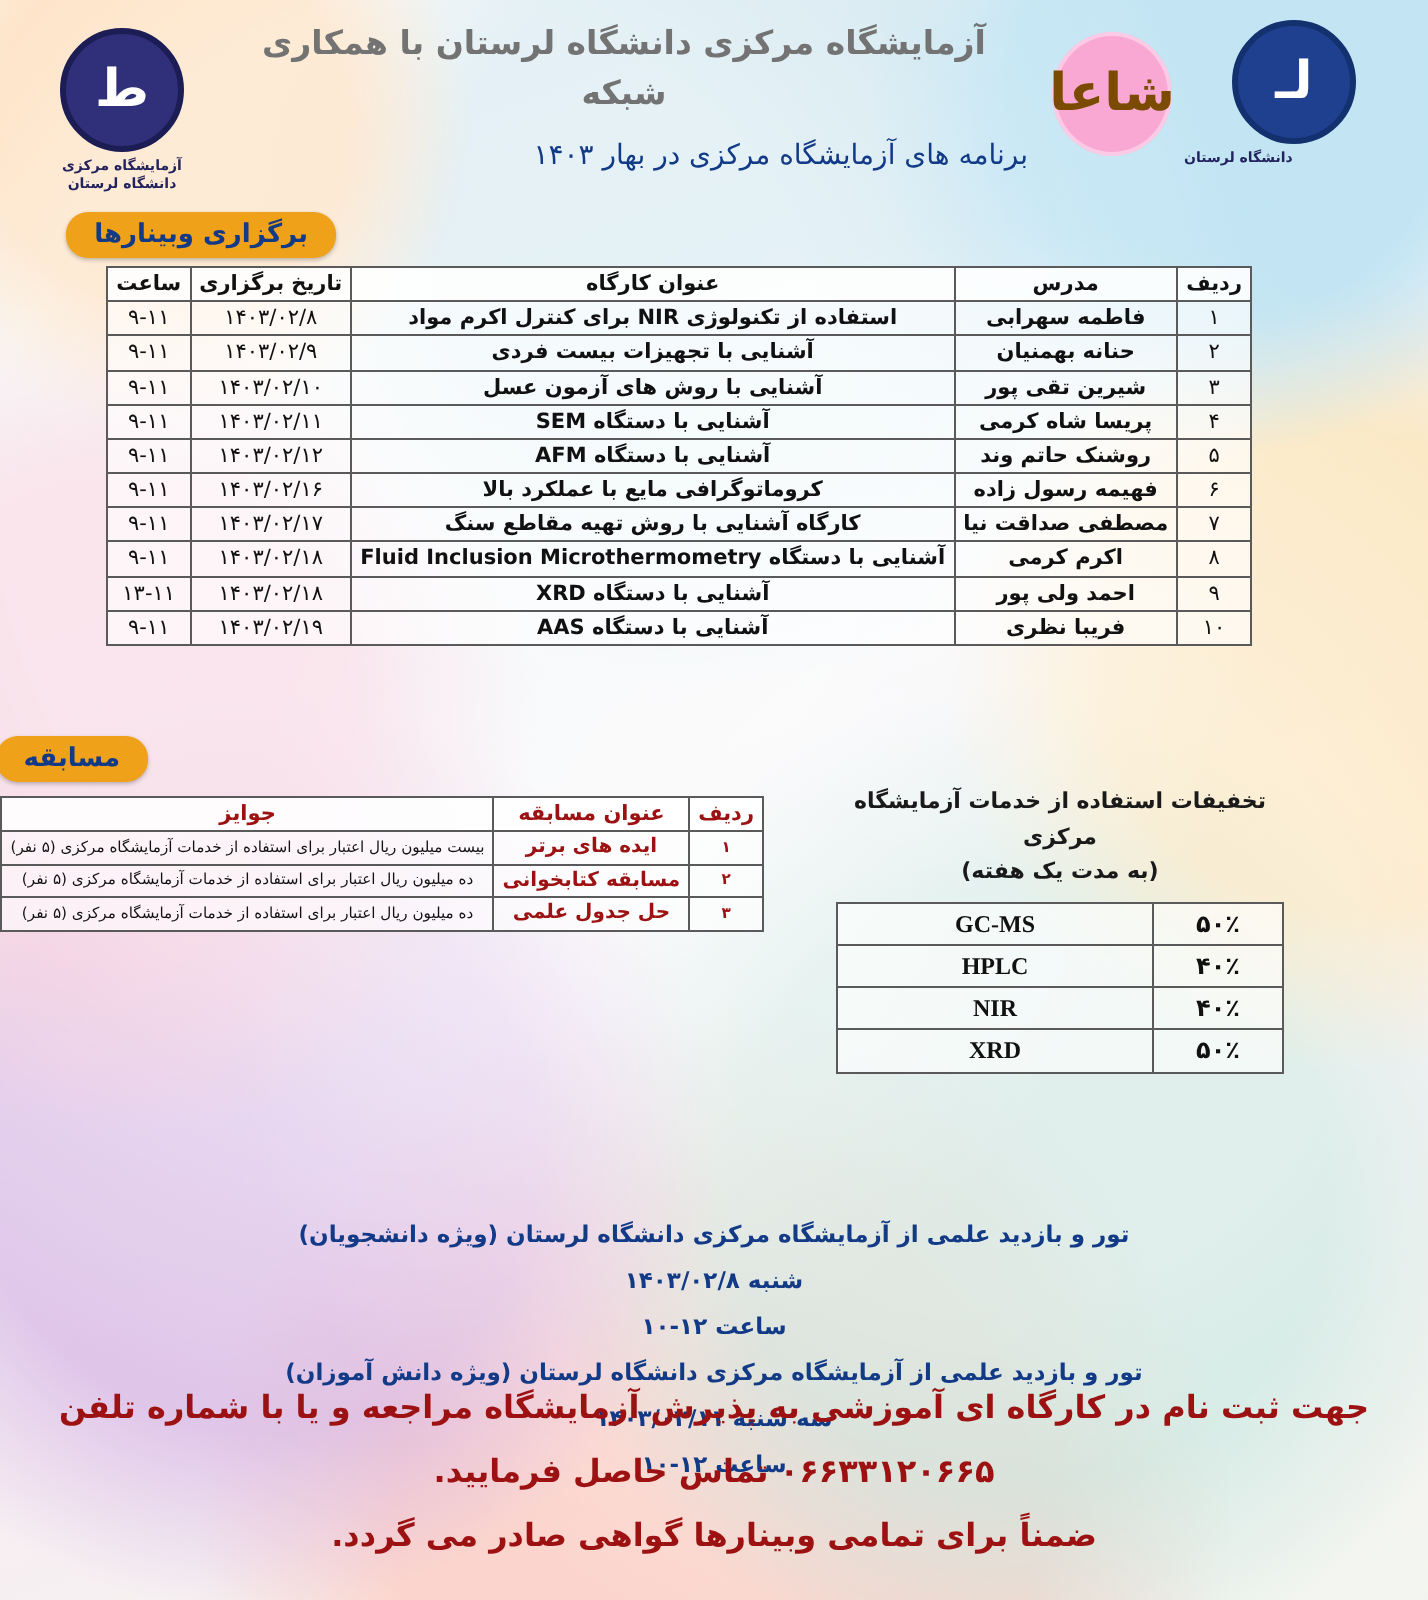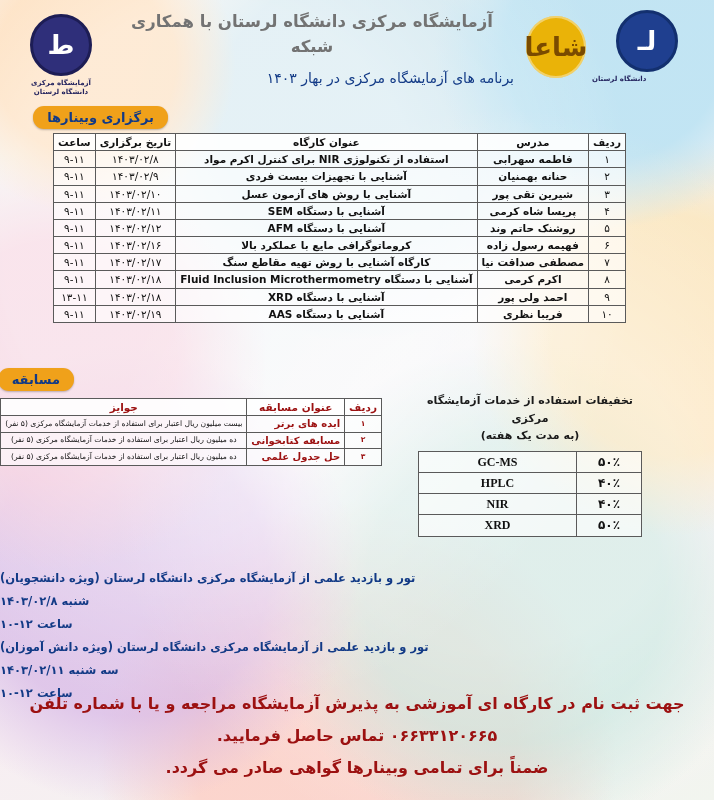--- a/index.html
+++ b/index.html
@@ -27,21 +27,21 @@
   
   .header{position:relative;height:112px;}
   .logo-left{position:absolute;top:14px;left:18px;width:86px;text-align:center;}
   .logo-right{position:absolute;top:10px;right:12px;width:110px;text-align:left;}
   .seal{width:56px;height:56px;border-radius:50%;margin:0 auto;
         background:#2f2f7a;color:#fff;display:flex;align-items:center;justify-content:center;
         font-size:26px;font-weight:bold;border:3px solid #1d1d55;}
   .seal.alt{background:#1f3f8f;border-color:#13306f;}
   .seal-cap{font-size:7px;color:#23235e;line-height:1.35;margin-top:3px;font-weight:bold;}
   .flask{position:absolute;top:16px;right:128px;width:60px;height:62px;
-         background:#eab308;border-radius:50%;display:flex;align-items:center;justify-content:center;
+         background:#f9a8d4;border-radius:50%;display:flex;align-items:center;justify-content:center;
          color:#7a4b00;font-size:26px;font-weight:bold;box-shadow:0 0 0 2px rgba(255,255,255,.4) inset;}
   .header-text{position:absolute;left:110px;right:200px;top:10px;text-align:center;}
   .h1{color:#737373;font-weight:bold;font-size:16.5px;line-height:1.5;}
   .h2{color:#123a86;font-weight:normal;font-size:14px;margin-top:10px;text-align:right;}
 
   
   .badge{display:inline-block;background:#f0a11a;color:#123a86;font-weight:bold;
          font-size:13px;padding:4px 14px;border-radius:11px;box-shadow:0 1px 2px rgba(0,0,0,.25);}
   .badge.row{position:absolute;}
 
@@ -56,35 +56,35 @@
   #webinars-table td.name,#webinars-table td.title{font-weight:bold;}
   #webinars-table td:nth-child(2){width:52px;}
   #webinars-table td:nth-child(3){width:250px;}
   #webinars-table td:nth-child(4){width:86px;}
   #webinars-table td:nth-child(5){width:92px;}
   #webinars-table td:nth-child(1){width:34px;}
 
   #contest-wrap{position:absolute;top:398px;right:332px;width:306px;}
   #contest-table{width:100%;}
   #contest-table td{font-size:7.6px;}
-  #contest-table td.cname{font-size:10px;font-weight:bold;color:#9c1111;text-align:right;}
+  #contest-table td.cname{font-size:10px;font-weight:bold;color:#9c1111;}
   #contest-table th{font-size:10.5px;color:#9c1111;}
   #contest-table td:first-child{width:22px;font-weight:bold;color:#9c1111;}
   #contest-table td:nth-child(2){width:92px;}
 
   #discount-wrap{position:absolute;top:392px;right:72px;width:224px;}
   .discount-title{font-size:11px;font-weight:bold;color:#1a1a1a;text-align:center;line-height:1.6;
                   margin-bottom:6px;}
   #discount-table{width:100%;}
   #discount-table td{font-size:12px;font-weight:bold;padding:2px 6px;}
   #discount-table td.dev{width:52px;}
   #discount-table td.dname{font-family:"Liberation Serif", serif;}
 
   
-  #tour{position:absolute;top:567px;left:0;right:0;text-align:left;
+  #tour{position:absolute;top:606px;left:0;right:0;text-align:center;
         color:#123a86;font-size:11.5px;font-weight:bold;line-height:2.0;}
 
   
   #footer{position:absolute;bottom:16px;left:0;right:0;text-align:center;
           color:#9c1111;font-size:16px;font-weight:bold;line-height:2.0;}
 </style>
 </head>
 <body>
 
 <div class="wash"></div>

